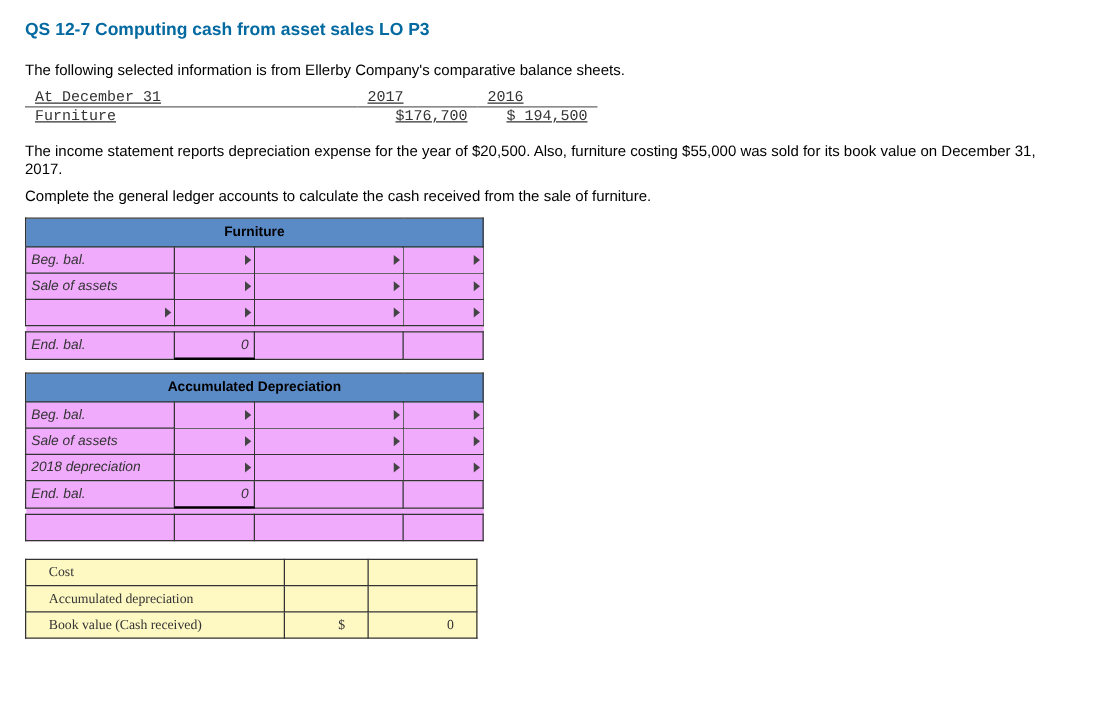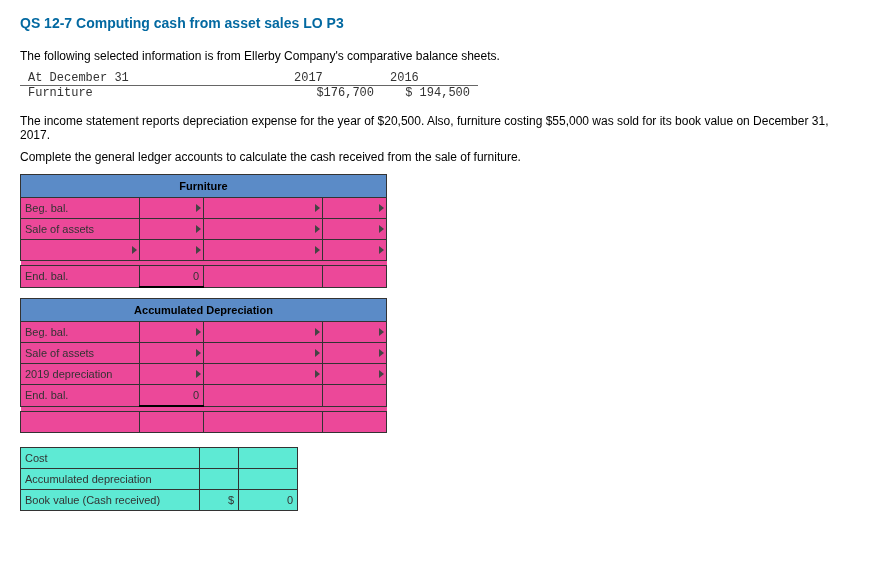--- a/index.html
+++ b/index.html
@@ -19,20 +19,21 @@
   p {
     font-size: 12px;
     color: #000000;
     margin: 8px 0;
   }
   .balance {
     font-family: "Courier New", monospace;
     font-size: 12px;
     border-collapse: collapse;
     margin: 6px 0 14px 0;
+    text-decoration: underline;
   }
   .balance td {
     padding: 0 8px;
     white-space: pre;
   }
   .balance .hdr td {
     border-bottom: 1px solid #666;
   }
   .balance .label {
     min-width: 250px;
@@ -57,21 +58,22 @@
     font-weight: bold;
     text-align: center;
     border: 1px solid #333;
     padding: 2px 4px;
     height: 18px;
   }
   .ledger td {
     border: 1px solid #333;
     padding: 2px 4px;
     height: 16px;
-    background: #ec4899;
+    background: #f0abfc;
+    font-style: italic;
   }
   .ledger .lbl { width: 110px; }
   .ledger .col-a { width: 55px; text-align: right; }
   .ledger .col-b { width: 110px; }
   .ledger .col-c { width: 55px; text-align: right; }
   .ledger .tri {
     position: relative;
   }
   .ledger .tri::after {
     content: "";
@@ -93,23 +95,24 @@
     padding: 0;
   }
 
   .calc {
     border-collapse: collapse;
     font-size: 11px;
     margin-top: 14px;
   }
   .calc td {
     border: 1px solid #333;
-    padding: 2px 4px;
+    padding: 2px 18px;
     height: 16px;
-    background: #5eead4;
+    background: #fef9c3;
+    font-family: Liberation Serif, serif;
   }
   .calc .lbl { width: 170px; }
   .calc .v1 { width: 30px; text-align: right; }
   .calc .v2 { width: 50px; text-align: right; }
 </style>
 </head>
 <body>
 
 <h2>QS 12-7 Computing cash from asset sales LO P3</h2>
 
@@ -182,21 +185,21 @@
     <td class="col-b tri"></td>
     <td class="col-c tri"></td>
   </tr>
   <tr>
     <td class="lbl">Sale of assets</td>
     <td class="col-a tri"></td>
     <td class="col-b tri"></td>
     <td class="col-c tri"></td>
   </tr>
   <tr>
-    <td class="lbl">2019 depreciation</td>
+    <td class="lbl">2018 depreciation</td>
     <td class="col-a tri"></td>
     <td class="col-b tri"></td>
     <td class="col-c tri"></td>
   </tr>
   <tr>
     <td class="lbl">End. bal.</td>
     <td class="col-a end-under">0</td>
     <td class="col-b"></td>
     <td class="col-c"></td>
   </tr>

